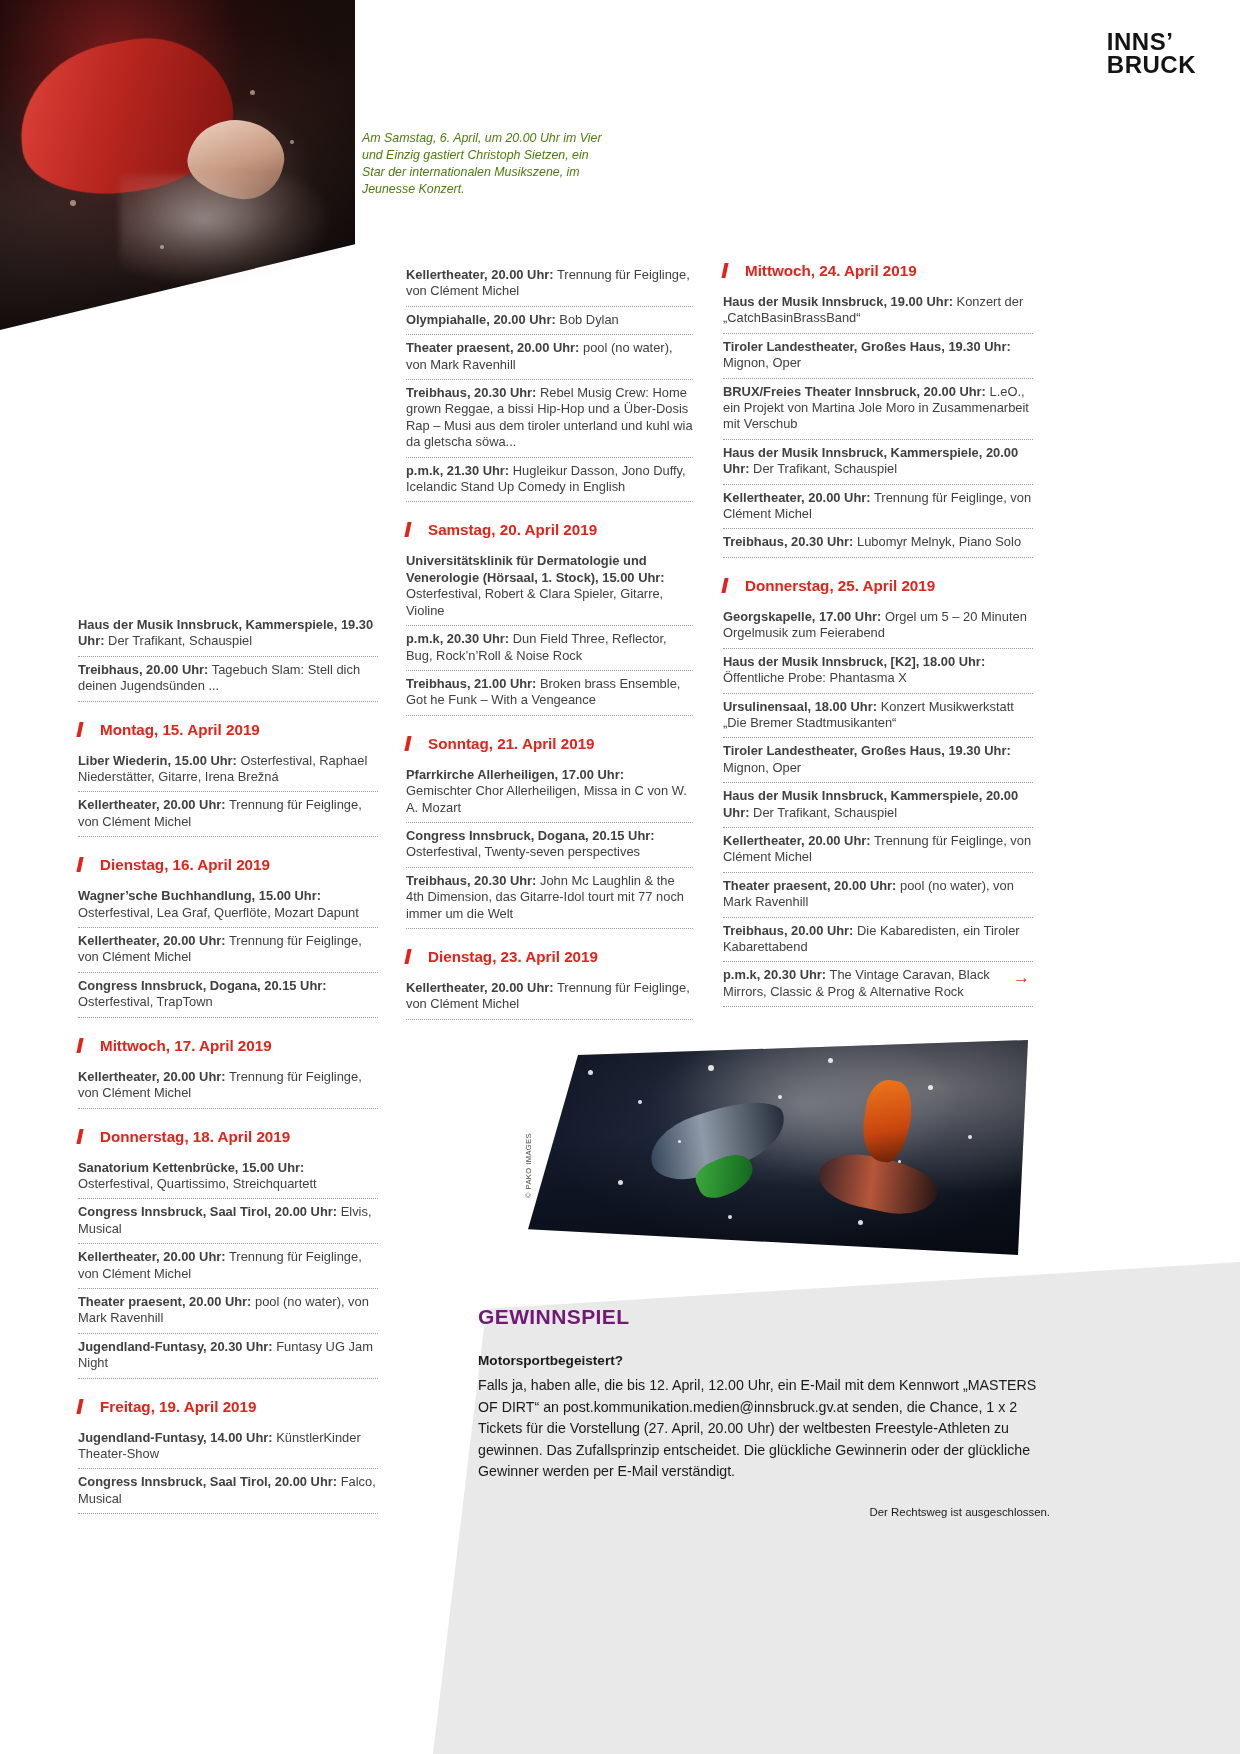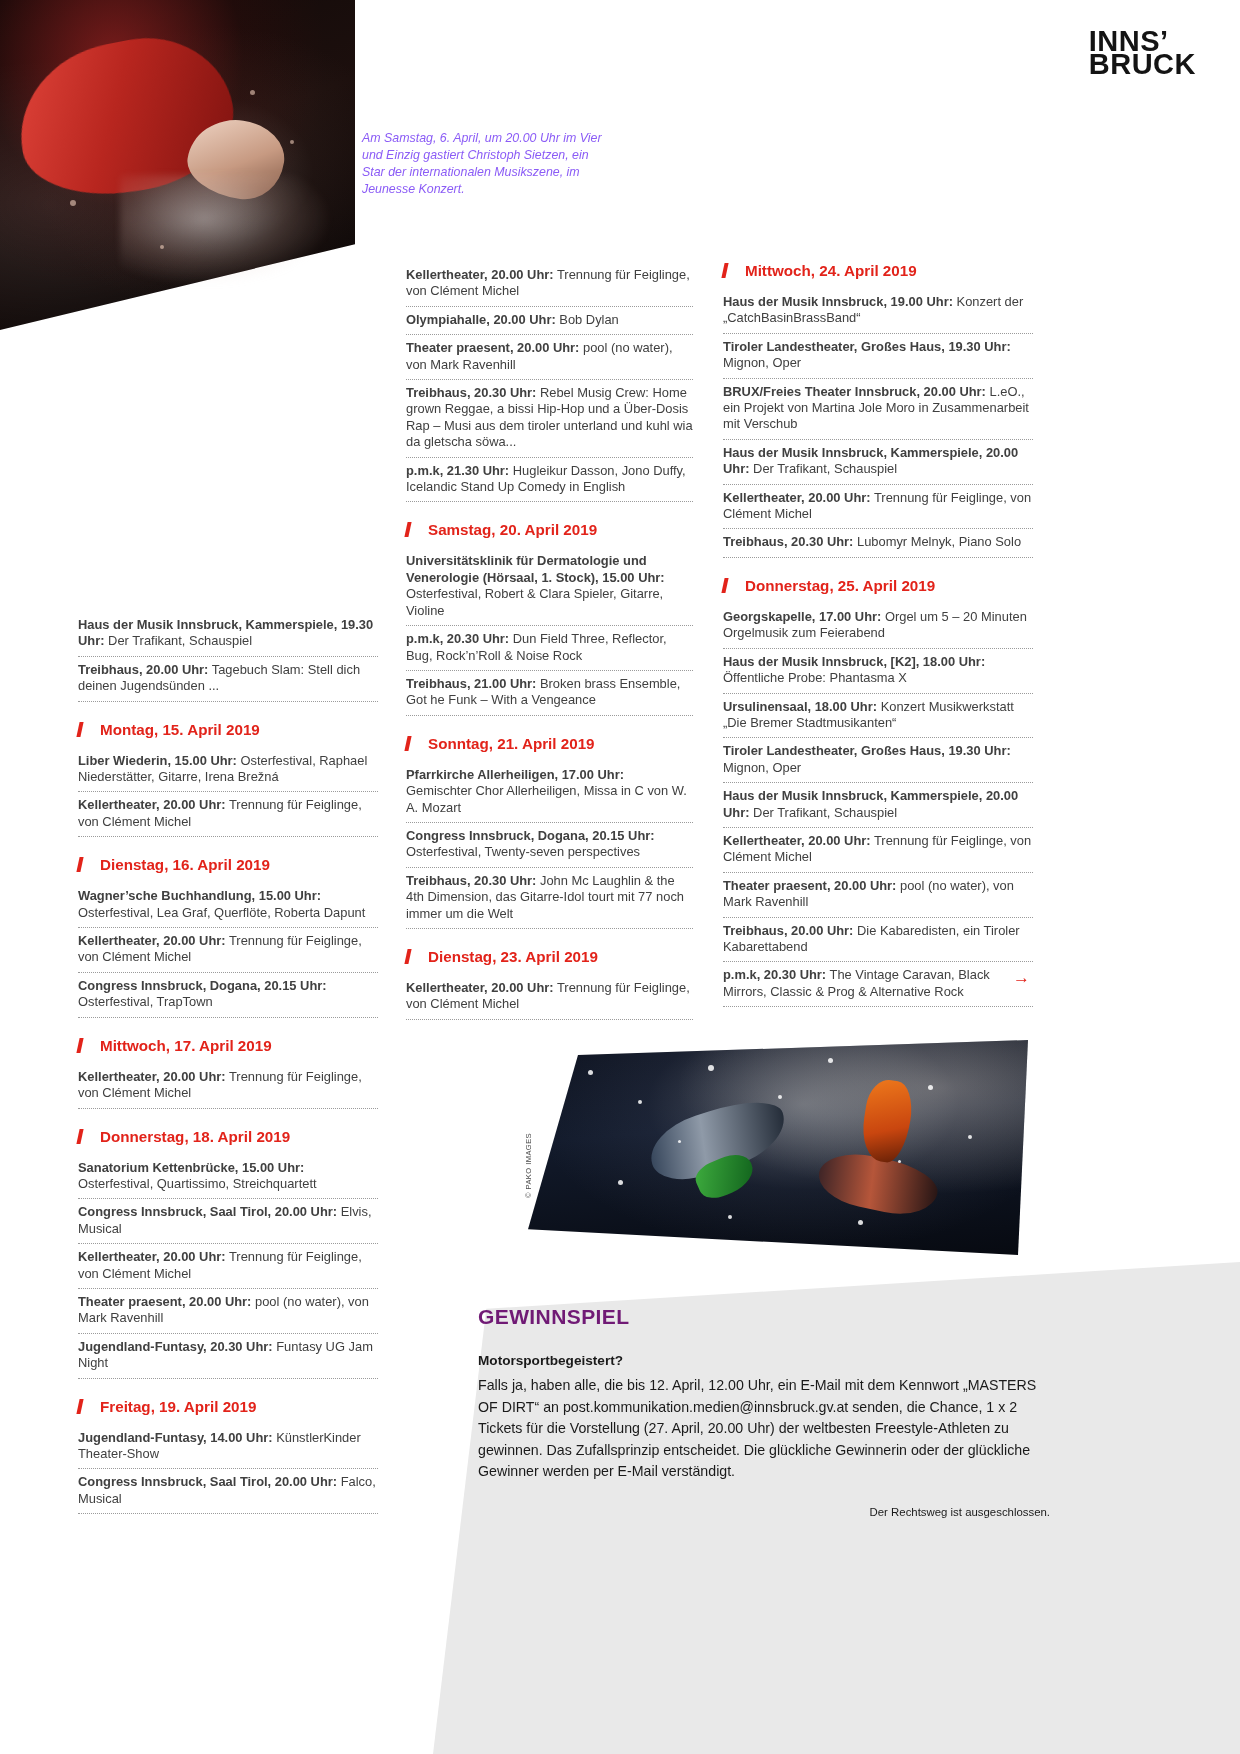--- a/index.html
+++ b/index.html
@@ -11,21 +11,21 @@
     font-family: "Liberation Sans", sans-serif;
     color: #1a1a1a;
     overflow: hidden;
   }
   
   .logo {
     position: absolute; top: 30px; right: 44px;
     text-align: left;
     font-family: "Liberation Sans", sans-serif;
     font-weight: bold;
-    font-size: 29px;
+    font-size: 24px;
     line-height: 23px;
     letter-spacing: .5px;
     color: #141414;
   }
   .logo .l1 { display:block; }
   .logo .l2 { display:block; }
 
   
   .hero {
     position: absolute; left: 0; top: 0;
@@ -63,21 +63,21 @@
     position:absolute; border-radius:50%;
     background: rgba(255,220,200,.55);
   }
 
   
   .caption {
     position: absolute; left: 362px; top: 130px; width: 250px;
     font-style: italic;
     font-size: 12.4px;
     line-height: 17px;
-    color: #8b5cf6;
+    color: #4d7c0f;
   }
 
   
   .col { position: absolute; }
   .col1 { left: 78px;  top: 612px;  width: 300px; }
   .col2 { left: 406px; top: 262px;  width: 287px; }
   .col3 { left: 723px; top: 262px;  width: 310px; }
 
   .daytitle {
     color: #e2231a;
@@ -210,21 +210,21 @@
 
 <div class="caption">Am Samstag, 6. April, um 20.00 Uhr im Vier und Einzig gastiert Christoph Sietzen, ein Star der internationalen Musikszene, im Jeunesse Konzert.</div>
 
 <div class="col col1">
     <div class="entry"><b>Haus der Musik Innsbruck, Kammerspiele, 19.30 Uhr:</b><span> Der Trafikant, Schauspiel</span></div>
     <div class="entry"><b>Treibhaus, 20.00 Uhr:</b><span> Tagebuch Slam: Stell dich deinen Jugendsünden ...</span></div>
     <div class="daytitle">Montag, 15. April 2019</div>
     <div class="entry"><b>Liber Wiederin, 15.00 Uhr:</b><span> Osterfestival, Raphael Niederstätter, Gitarre, Irena Brežná</span></div>
     <div class="entry"><b>Kellertheater, 20.00 Uhr:</b><span> Trennung für Feiglinge, von Clément Michel</span></div>
     <div class="daytitle">Dienstag, 16. April 2019</div>
-    <div class="entry"><b>Wagner’sche Buchhandlung, 15.00 Uhr:</b><span> Osterfestival, Lea Graf, Querflöte, Roberta Dapunt</span></div>
+    <div class="entry"><b>Wagner’sche Buchhandlung, 15.00 Uhr:</b><span> Osterfestival, Lea Graf, Querflöte, Mozart Dapunt</span></div>
     <div class="entry"><b>Kellertheater, 20.00 Uhr:</b><span> Trennung für Feiglinge, von Clément Michel</span></div>
     <div class="entry"><b>Congress Innsbruck, Dogana, 20.15 Uhr:</b><span> Osterfestival, TrapTown</span></div>
     <div class="daytitle">Mittwoch, 17. April 2019</div>
     <div class="entry"><b>Kellertheater, 20.00 Uhr:</b><span> Trennung für Feiglinge, von Clément Michel</span></div>
     <div class="daytitle">Donnerstag, 18. April 2019</div>
     <div class="entry"><b>Sanatorium Kettenbrücke, 15.00 Uhr:</b><span> Osterfestival, Quartissimo, Streichquartett</span></div>
     <div class="entry"><b>Congress Innsbruck, Saal Tirol, 20.00 Uhr:</b><span> Elvis, Musical</span></div>
     <div class="entry"><b>Kellertheater, 20.00 Uhr:</b><span> Trennung für Feiglinge, von Clément Michel</span></div>
     <div class="entry"><b>Theater praesent, 20.00 Uhr:</b><span> pool (no water), von Mark Ravenhill</span></div>
     <div class="entry"><b>Jugendland-Funtasy, 20.30 Uhr:</b><span> Funtasy UG Jam Night</span></div>

